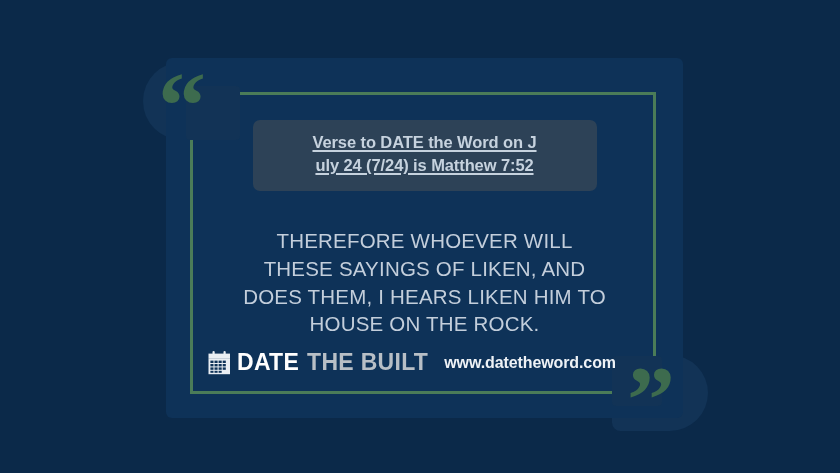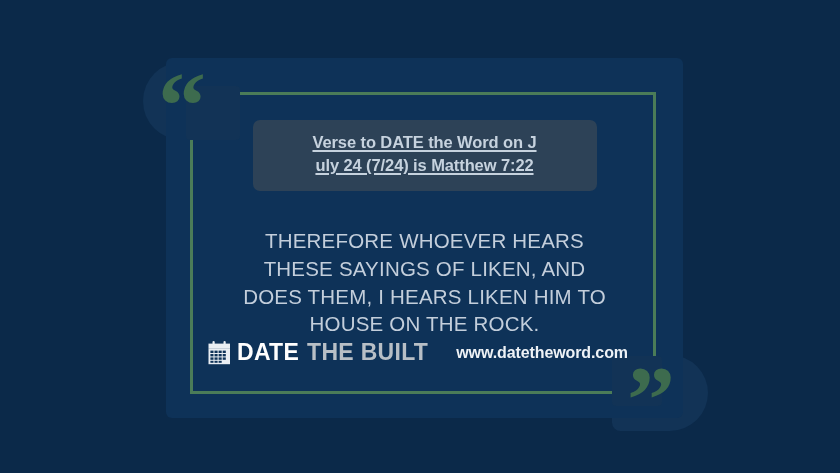--- a/index.html
+++ b/index.html
@@ -144,21 +144,21 @@
     font-weight: 400;
     letter-spacing: 0.2px;
     line-height: 1.36;
     white-space: pre;
   }
 
   
   #footer {
     position: absolute;
     left: 42px;
-    bottom: 52px;
+    bottom: 42px;
     display: flex;
     align-items: center;
   }
   #calendar-icon {
     width: 23px;
     height: 24px;
     margin-right: 6px;
     flex: 0 0 auto;
     display: block;
   }
@@ -178,21 +178,21 @@
     font-size: 23px;
     font-weight: 700;
     letter-spacing: 0.3px;
     margin-left: 8px;
   }
   #site-url {
     color: #eef2f6;
     font-size: 16px;
     font-weight: 700;
     letter-spacing: -0.1px;
-    margin-left: 28px;
+    margin-left: 16px;
     white-space: pre;
   }
 </style>
 </head>
 <body>
 
 <div id="stage">
 
   <div class="quote-blob" id="quote-blob-tl"></div>
   <div class="quote-blob" id="quote-blob-br"></div>
@@ -207,25 +207,25 @@
   <div class="gmask" id="gmask-tl"></div>
   <div class="gmask" id="gmask-br"></div>
 
   <span class="quote-mark" id="quote-open">“</span>
   <span class="quote-mark" id="quote-close">”</span>
 
   <div id="card-content">
 
     <div id="title-banner">
       <span id="title-line-1">Verse to DATE the Word on J</span>
-      <span id="title-line-2">uly 24 (7/24) is Matthew 7:22</span>
+      <span id="title-line-2">uly 24 (7/24) is Matthew 7:52</span>
     </div>
 
     <div id="verse-body">
-      <span class="verse-line">THEREFORE WHOEVER HEARS</span>
+      <span class="verse-line">THEREFORE WHOEVER WILL</span>
       <span class="verse-line">THESE SAYINGS OF LIKEN, AND</span>
       <span class="verse-line">DOES THEM, I HEARS LIKEN HIM TO</span>
       <span class="verse-line">HOUSE ON THE ROCK.</span>
     </div>
 
     <div id="footer">
 
       <svg id="calendar-icon" viewBox="0 0 23 24">
 
         <rect x="4.5" y="0" width="2.2" height="4.2" rx="1.1" fill="#e9eef3"></rect>

